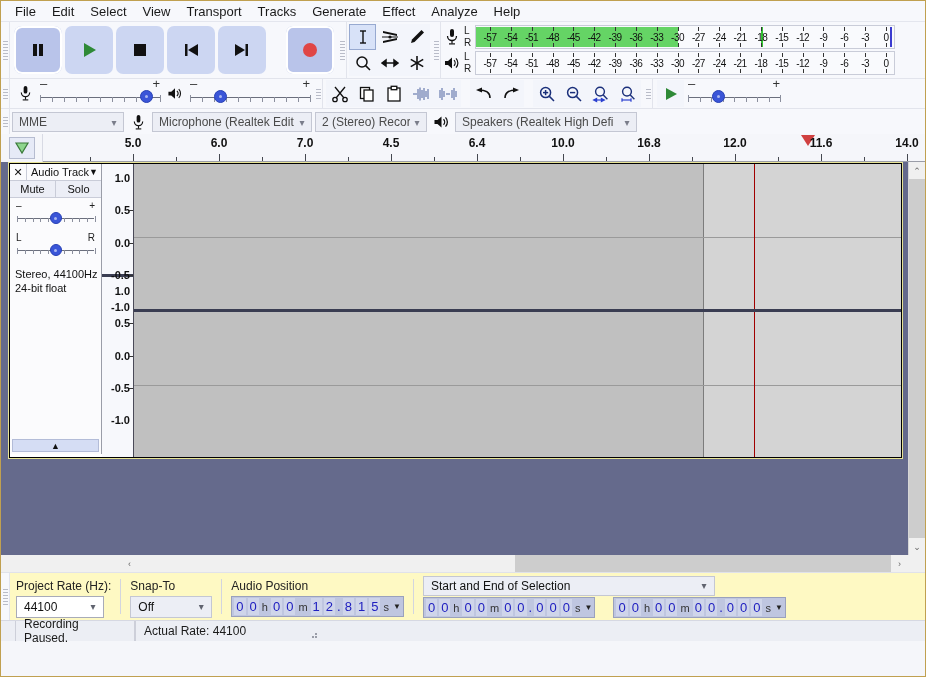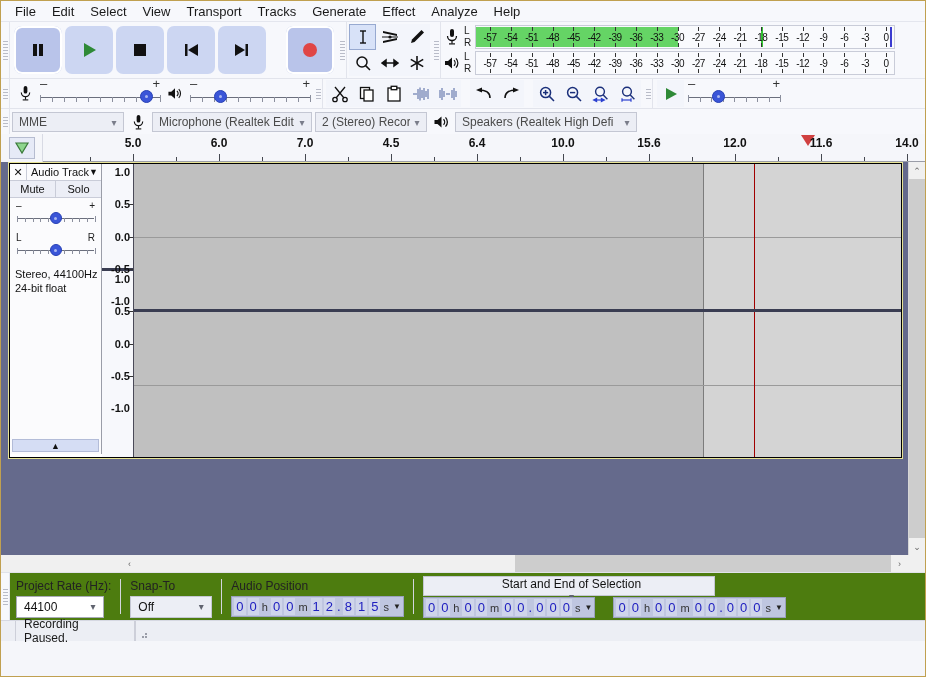--- a/index.html
+++ b/index.html
@@ -349,21 +349,21 @@
     border: 1px solid #b3bcd8;
     display: flex; align-items: center; justify-content: center;
     cursor: ns-resize;
   }
   .vruler {
     width: 32px; flex: none;
     background: #f7f8fc;
     border-right: 1px solid #4a4a58;
     position: relative;
   }
-  .vr-half { position: relative; height: 104px; border-bottom: 0; }
+  .vr-half { position: relative; height: 104px; border-bottom: 0; margin-top: 6px; }
   .vr-lab {
     position: absolute; right: 3px;
     font-size: 11px; font-weight: bold; color: #111;
     transform: translateY(-50%);
     white-space: nowrap;
   }
   .vr-tick { position: absolute; right: 0; width: 4px; height: 1px; background: #333; }
   .wave-col { flex: 1; position: relative; background: #d4d4d4; }
   .wave-half { position: relative; height: 145px; background: #d4d4d4; overflow: hidden; }
   .clip-bg {
@@ -387,21 +387,21 @@
     width: 17px; flex: none; display: flex; align-items: center; justify-content: center;
     color: #666; font-size: 9px; cursor: pointer; background: #f0f0f0;
   }
   .hs-area { flex: 1; position: relative; background: #f0f0f0; }
   .hs-thumb { position: absolute; top: 0; bottom: 0; background: #cdcdcd; cursor: pointer; }
   .hs-corner { width: 17px; flex: none; background: #f0f0f0; }
 
   
   .selbar {
     height: 48px;
-    background: #4d7c0f;
+    background: #fef9c3;
     display: flex;
     align-items: stretch;
     border-top: 1px solid #e0e2ea;
   }
   .selgroup { display: flex; flex-direction: column; justify-content: center; padding: 0 6px; }
   .sel-lab { font-size: 12px; color: #222; height: 20px; display: flex; align-items: center; }
   .sel-ctl { height: 22px; display: flex; align-items: center; }
   .vsep { width: 1px; background: #d3d5df; margin: 6px 3px; flex: none; }
   .selcombo {
     height: 22px; min-width: 78px;
@@ -1042,21 +1042,21 @@
         <div class="rlab" style="left: 176px;">6.0</div>
         <div class="rl maj" style="left: 176px;"></div>
         <div class="rlab" style="left: 262px;">7.0</div>
         <div class="rl maj" style="left: 262px;"></div>
         <div class="rlab" style="left: 348px;">4.5</div>
         <div class="rl maj" style="left: 348px;"></div>
         <div class="rlab" style="left: 434px;">6.4</div>
         <div class="rl maj" style="left: 434px;"></div>
         <div class="rlab" style="left: 520px;">10.0</div>
         <div class="rl maj" style="left: 520px;"></div>
-        <div class="rlab" style="left: 606px;">15.6</div>
+        <div class="rlab" style="left: 606px;">16.8</div>
         <div class="rl maj" style="left: 606px;"></div>
         <div class="rlab" style="left: 692px;">12.0</div>
         <div class="rl maj" style="left: 692px;"></div>
         <div class="rlab" style="left: 778px;">11.6</div>
         <div class="rl maj" style="left: 778px;"></div>
         <div class="rlab" style="left: 864px;">14.0</div>
         <div class="rl maj" style="left: 864px;"></div>
         <div class="rl min" style="left: 47px;"></div>
         <div class="rl min" style="left: 133px;"></div>
         <div class="rl min" style="left: 219px;"></div>
@@ -1255,21 +1255,21 @@
             <span class="tf-u">s</span>
             <span class="tf-arr">▼</span>
           </div>
       </div>
     </div>
 
     <div class="vsep"></div>
 
     <div class="selgroup">
       <div class="sel-lab" style="height:22px;">
-        <div class="selcombo flat sel-dd-wide" style="height:20px;flex-direction:column;">
+        <div class="selcombo flat sel-dd-wide" style="height:20px;">
           <span class="cv">Start and End of Selection</span>
           <span class="arr">▾</span>
         </div>
       </div>
       <div class="sel-ctl" style="gap:6px;">
         <div class="timefield" id="tf-start">
             <span class="tf-d">0</span>
             <span class="tf-d">0</span>
             <span class="tf-u">h</span>
             <span class="tf-d">0</span>
@@ -1304,20 +1304,21 @@
       </div>
     </div>
   </div>
 
   <div class="statusbar">
     <div class="sb-grip"></div>
     <div class="sb-sep"></div>
     <div class="sb-cell" style="width:118px;">Recording Paused.</div>
     <div class="sb-sep"></div>
     <div class="sb-sep"></div>
+    <div class="sb-cell" style="width:170px;">Actual Rate: 44100</div>
     <div class="sb-grip">
       <svg width="10" height="10" viewBox="0 0 10 10">
           <g fill="#9a9da8">
             <rect x="7" y="7" width="2" height="2"></rect>
             <rect x="4" y="7" width="2" height="2"></rect>
             <rect x="7" y="4" width="2" height="2"></rect>
           </g>
         </svg>
     </div>
   </div>

